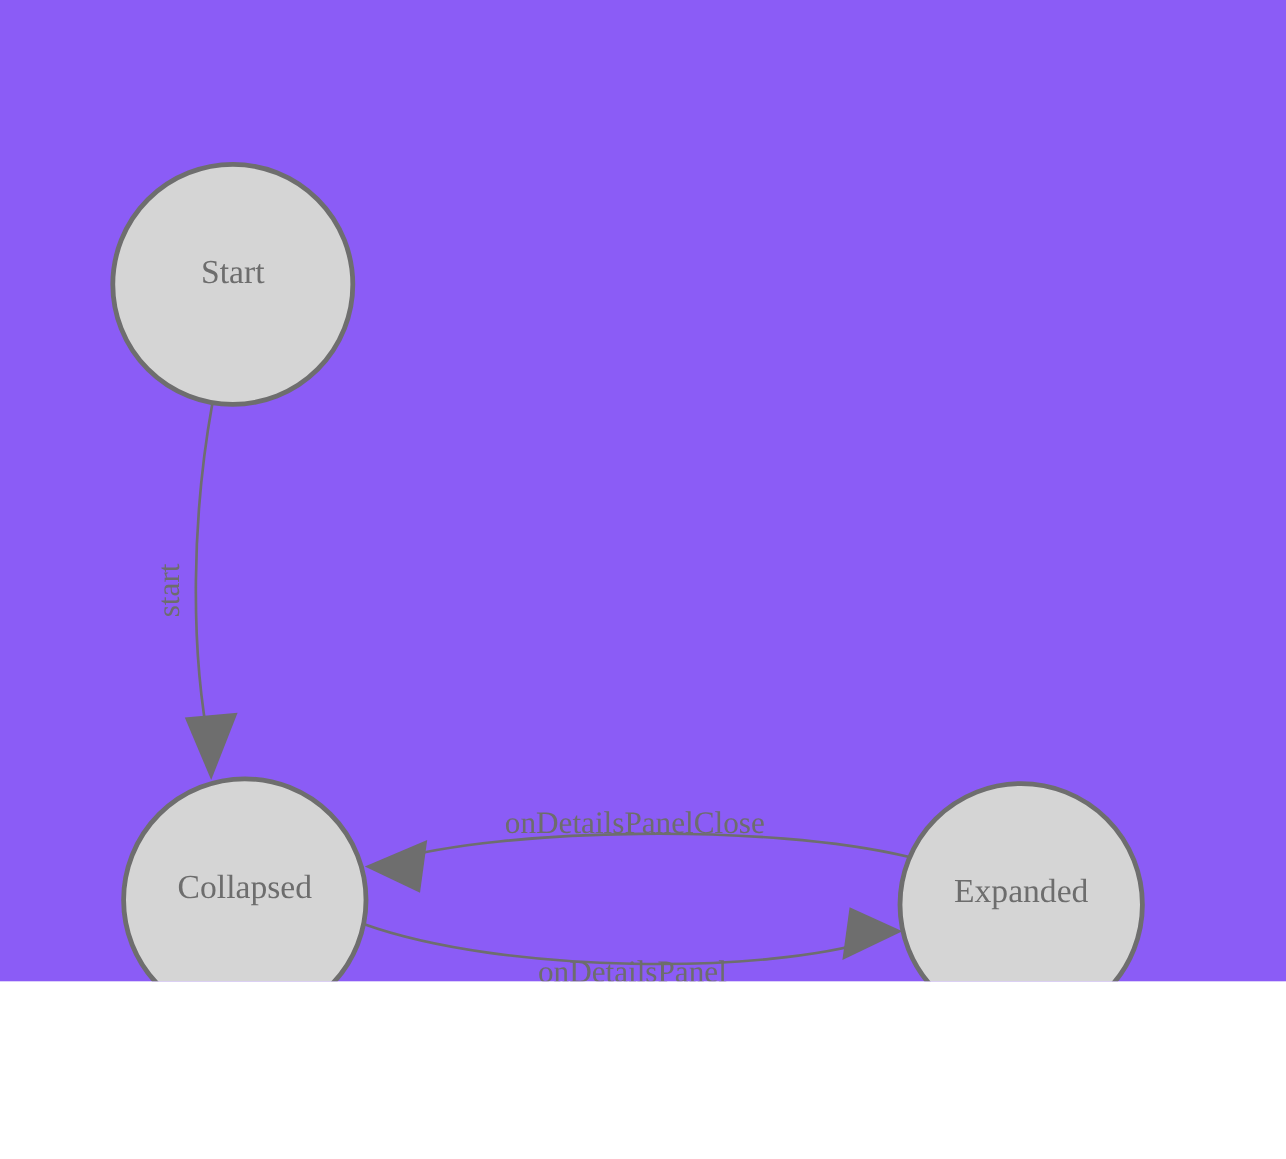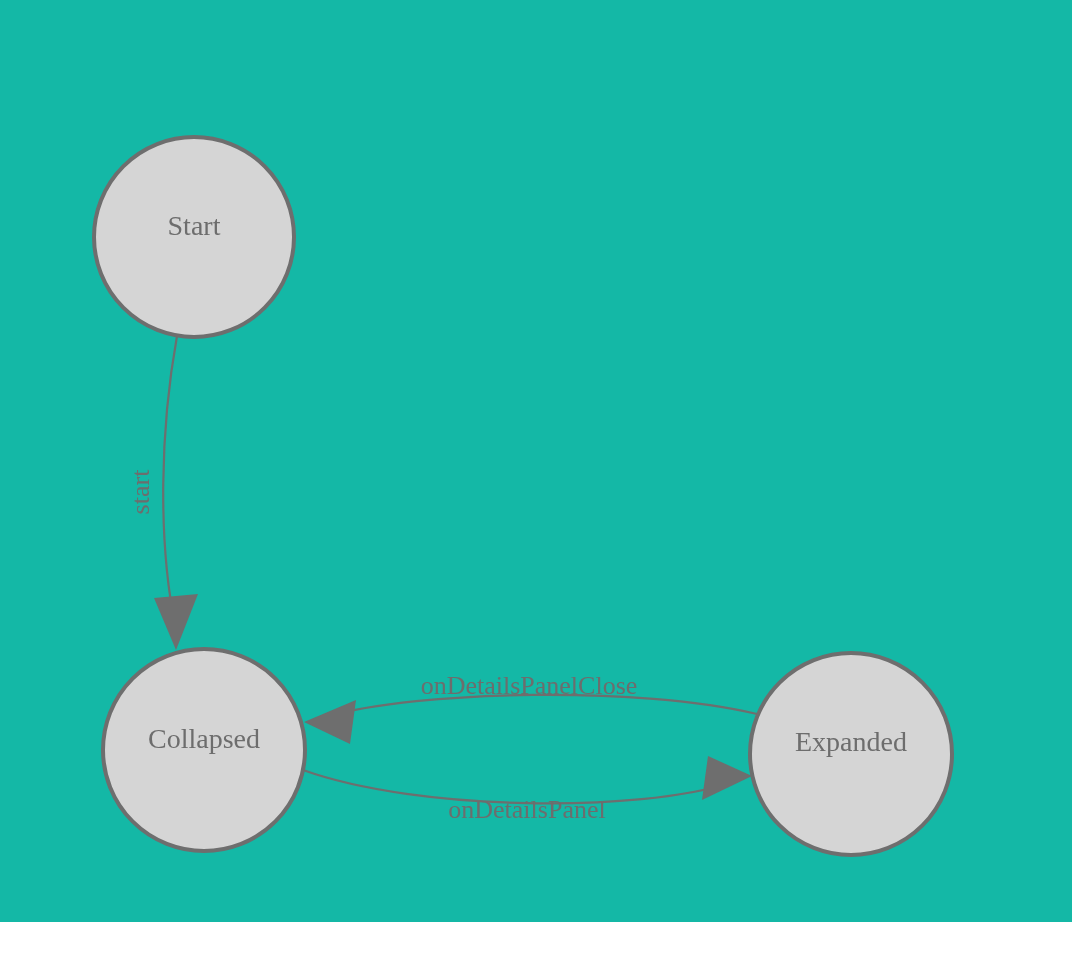--- a/index.html
+++ b/index.html
@@ -6,22 +6,22 @@
     margin: 0;
     padding: 0;
     background: #ffffff;
   }
   body {
     font-family: "Liberation Serif", "DejaVu Serif", serif;
   }
   #canvas {
     position: relative;
     width: 1072px;
-    height: 922px;
-    background: #14b8a6;
+    height: 818px;
+    background: #8b5cf6;
     overflow: hidden;
   }
   #diagram-svg {
     position: absolute;
     top: 0;
     left: 0;
     width: 1072px;
     height: 966px;
   }
   .node-circle {

